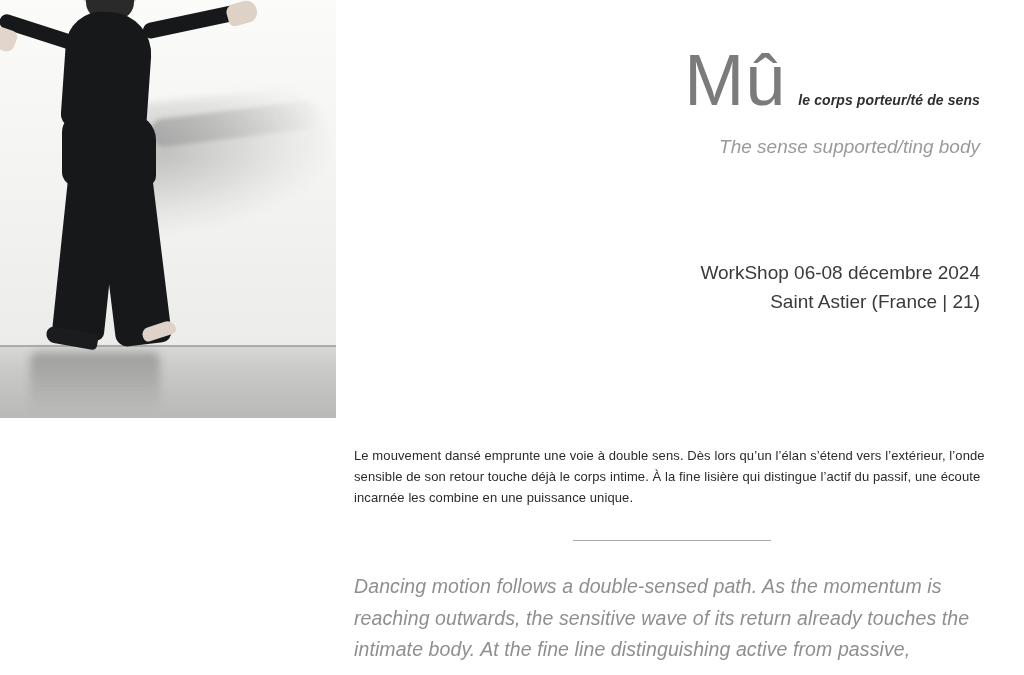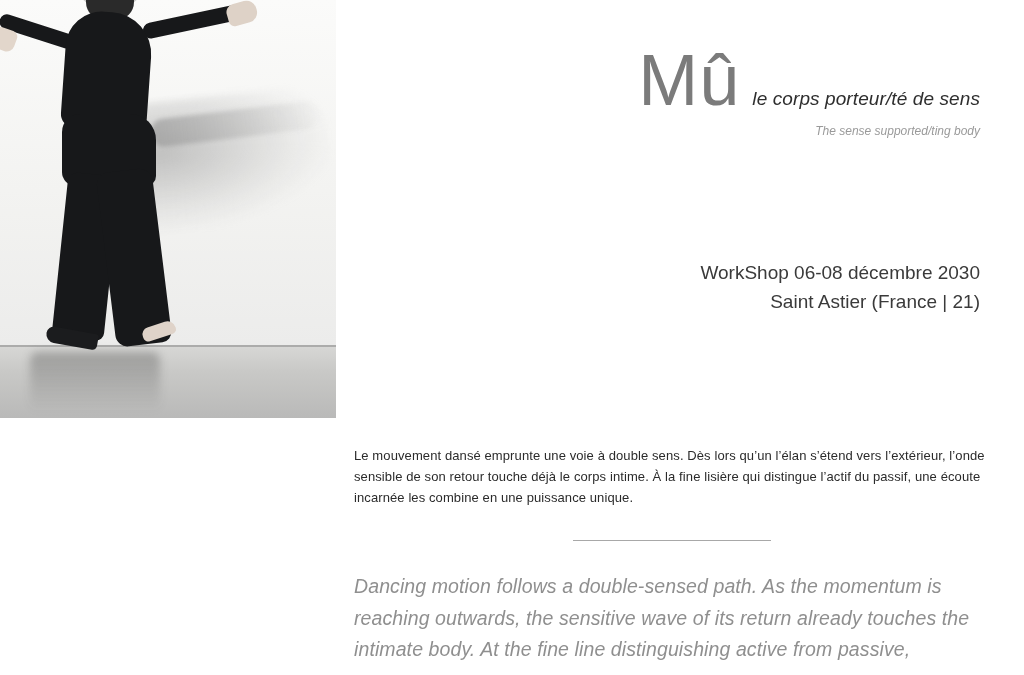--- a/index.html
+++ b/index.html
@@ -197,29 +197,29 @@
   }
   .logo {
     font-family: "Liberation Sans", sans-serif;
     font-size: 72px;
     line-height: 1;
     font-weight: 300;
     color: #7b7b7b;
     letter-spacing: 1px;
   }
   .subtitle-fr {
-    font-size: 19px;
+    font-size: 14px;
     font-style: italic;
-    font-weight: 400;
+    font-weight: 700;
     color: #2e2e2e;
     letter-spacing: .1px;
   }
   .subtitle-en {
-    margin-top: 8px;
-    font-size: 12px;
+    margin-top: 20px;
+    font-size: 19px;
     font-style: italic;
     color: #9a9a9a;
     text-align: right;
   }
 
   .event-block {
     position: absolute;
     right: 56px;
     top: 258px;
     text-align: right;
@@ -284,21 +284,21 @@
 
   <div class="title-block">
     <div class="logo-line">
       <span class="logo">Mû</span>
       <span class="subtitle-fr">le corps porteur/té de sens</span>
     </div>
     <div class="subtitle-en">The sense supported/ting body</div>
   </div>
 
   <div class="event-block">
-    <div class="event-line">WorkShop 06-08 décembre 2030</div>
+    <div class="event-line">WorkShop 06-08 décembre 2024</div>
     <div class="event-line">Saint Astier (France | 21)</div>
   </div>
 
   <div class="body-block">
     <p class="para-fr">Le mouvement dansé emprunte une voie à double sens. Dès lors qu’un l’élan s’étend vers l’extérieur, l’onde sensible de son retour touche déjà le corps intime. À la fine lisière qui distingue l’actif du passif, une écoute incarnée les combine en une puissance unique.</p>
     <div class="rule"></div>
     <p class="para-en">Dancing motion follows a double-sensed path. As the momentum is reaching outwards, the sensitive wave of its return already touches the intimate body. At the fine line distinguishing active from passive,</p>
   </div>
 
 </div>

